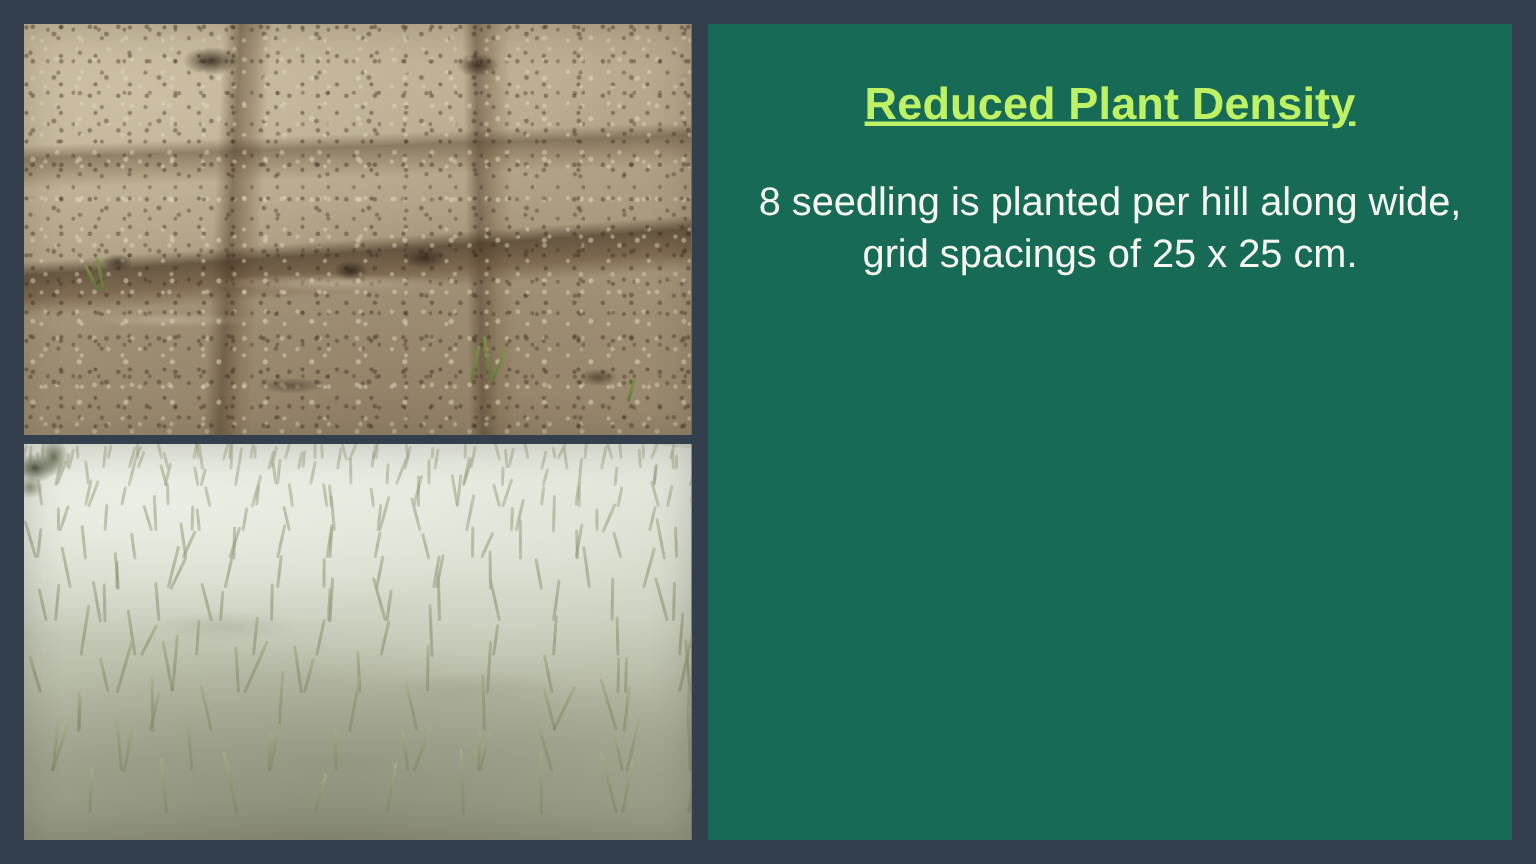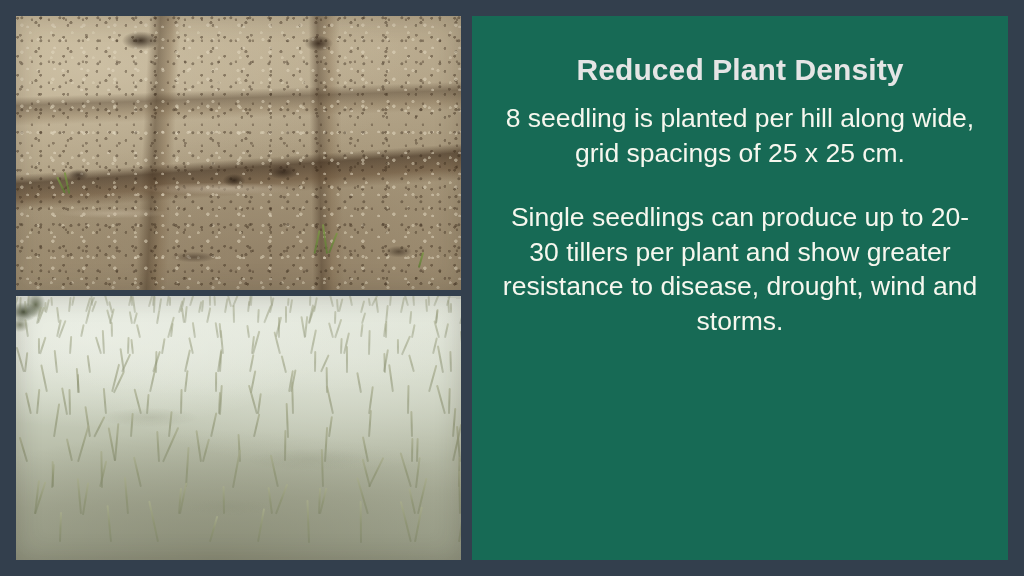--- a/index.html
+++ b/index.html
@@ -165,26 +165,27 @@
     left: 472px;
     top: 16px;
     width: 536px;
     height: 544px;
     background: #176a55;
     box-sizing: border-box;
     padding: 36px 26px 0 26px;
     text-align: center;
   }
   .panel-title {
-    color: #e5e5e5;
+    color: #bef264;
     font-size: 30px;
     font-weight: bold;
     line-height: 1.18;
     letter-spacing: .1px;
-    margin: 0 0 14px 0;
+    margin: 0 0 30px 0;
+    text-decoration: underline;
   }
   .panel-para {
     color: #f6f7ee;
     font-size: 26.5px;
     font-weight: normal;
     line-height: 1.3;
     margin: 0;
   }
   .panel-gap { height: 30px; }
 </style>
@@ -463,16 +464,15 @@
         <div class="blade" style="left: 397.7px; top: 210px; height: 36px; transform: rotate(11deg); opacity: 0.9;"></div>
         <div class="blade" style="left: 442.1px; top: 206.1px; height: 39.9px; transform: rotate(8.4deg); opacity: 0.9;"></div>
       </div>
     <div class="photo-shade"></div>
   </div>
 
   <div class="panel">
     <h1 class="panel-title">Reduced Plant Density</h1>
     <p class="panel-para">8 seedling is planted per hill along wide, grid spacings of 25 x 25 cm.</p>
     <div class="panel-gap"></div>
-    <p class="panel-para">Single seedlings can produce up to 20-30 tillers per plant and show greater resistance to disease, drought, wind and storms.</p>
   </div>
 
 </div>
 
 </body></html>

